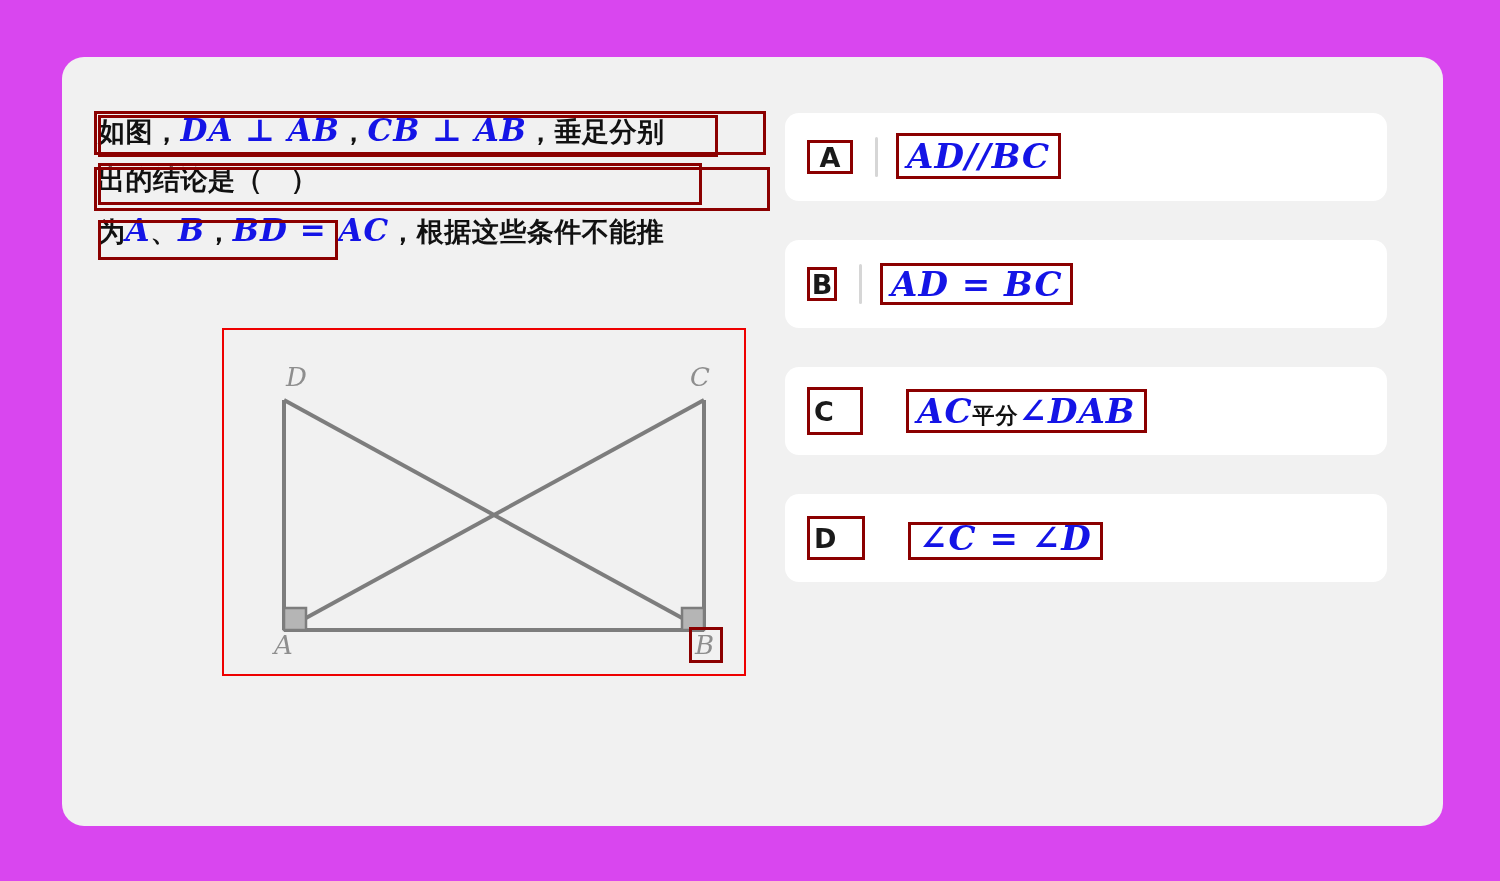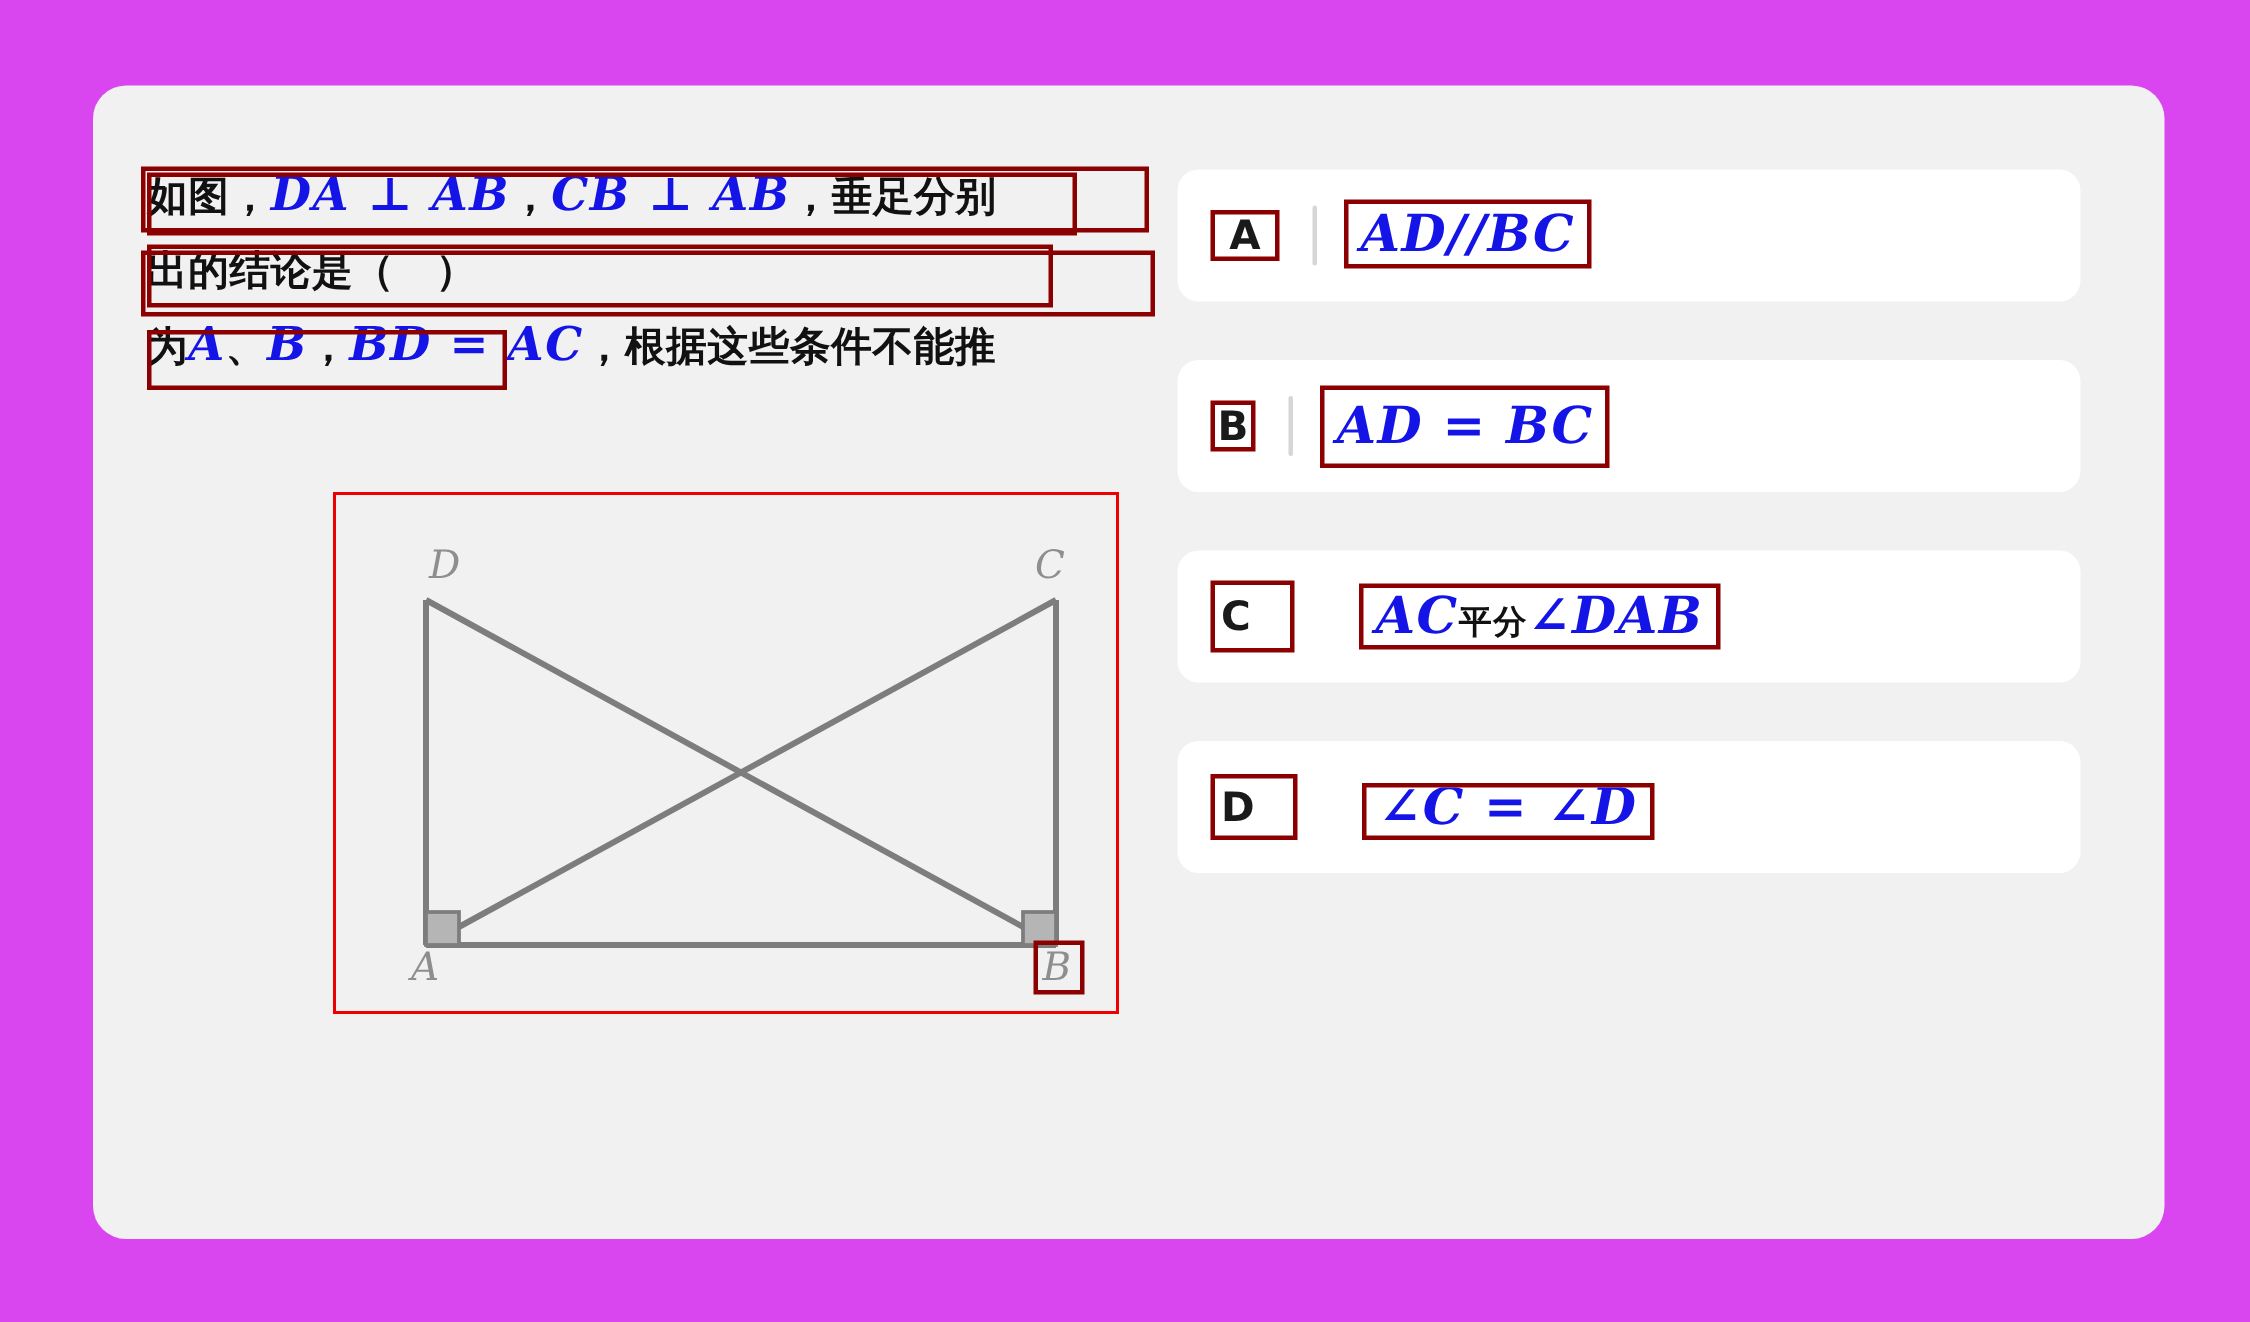--- a/index.html
+++ b/index.html
@@ -172,21 +172,21 @@
   .opt-formula .zhin {
     color: #111111;
     font-style: normal;
     font-family: "DejaVu Sans", sans-serif;
     font-weight: 700;
     font-size: 22px;
   }
 
   
   .fw-a { height: 46px; margin-top: -2px; }
-  .fw-b { height: 55px; margin-top: 0px; }
+  .fw-b { height: 42px; margin-top: 0px; }
   .fw-c { height: 44px; margin-top: 0px; }
   .fw-d { height: 38px; margin-top: 6px; }
   .fw-d .opt-formula { margin-top: -7px; }
   .fw-a .opt-formula { margin-top: -1px; }
 </style>
 </head>
 <body>
 
 <div id="root">
 

